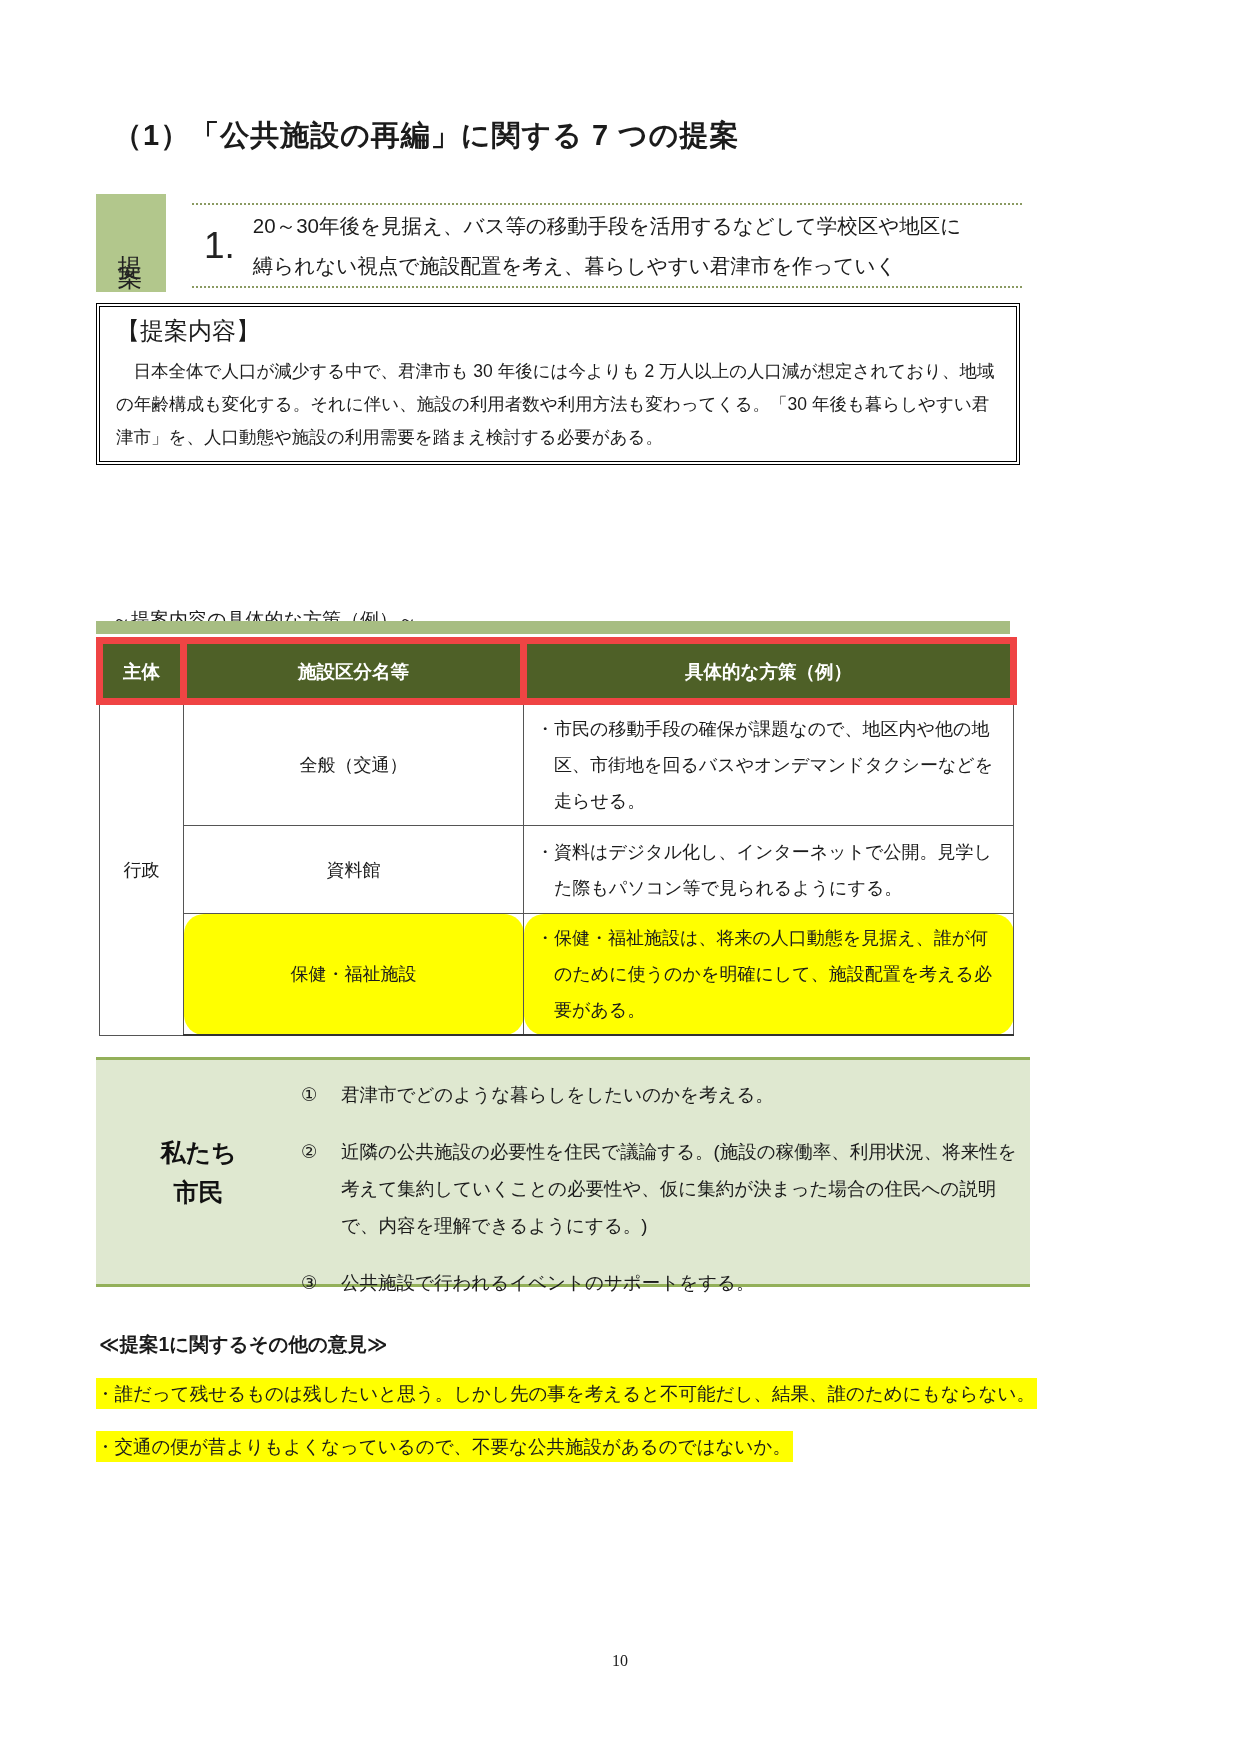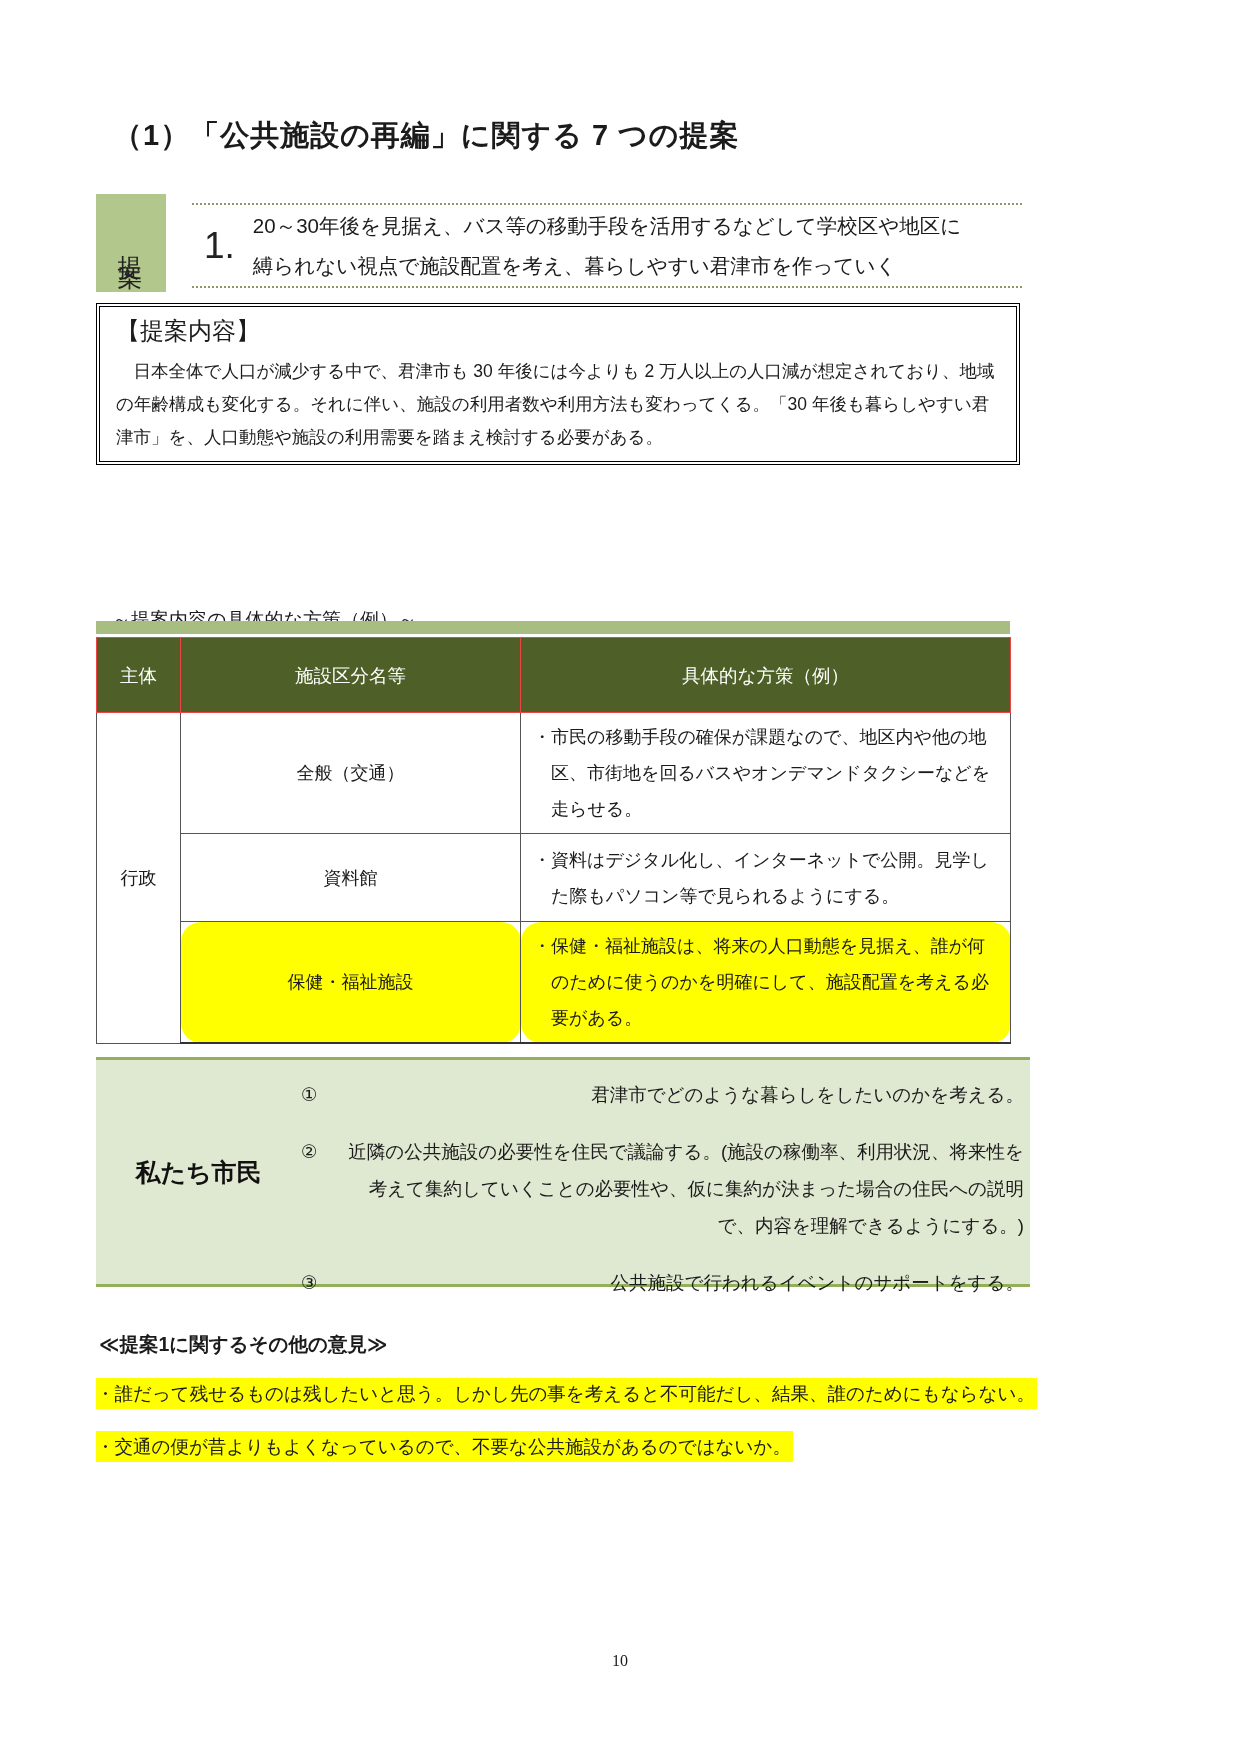--- a/index.html
+++ b/index.html
@@ -72,23 +72,23 @@
   }
   table.measures{
     position:absolute;left:96px;top:637px;width:914px;
     border-collapse:collapse;table-layout:fixed;
   }
   table.measures col.c1{width:84px;}
   table.measures col.c2{width:340px;}
   table.measures col.c3{width:490px;}
   table.measures th{
     background:var(--header-green);color:#fff;
-    font-size:18.5px;font-weight:normal;
-    height:75px;text-align:center;vertical-align:middle;
-    border:1px solid #ef4444;
+    font-size:18.5px;font-weight:bold;
+    height:61px;text-align:center;vertical-align:middle;
+    border:7px solid #ef4444;
   }
   table.measures td{
     border:1px solid #555;
     font-size:18px;line-height:36px;
     vertical-align:middle;background:#fff;
   }
   td.cell-actor{text-align:center;font-size:19px;}
   td.cell-category{text-align:center;}
   td.cell-measure{padding:6px 10px 6px 12px;}
   td.cell-measure .hang{padding-left:1em;text-indent:-1em;display:block;}
@@ -103,31 +103,31 @@
     font-size:23px;font-weight:bold;
   }
   .citizens-box{
     position:absolute;left:96px;top:1057px;width:934px;height:230px;
     background:var(--citizens-bg);
     border-top:3px solid var(--citizens-border);
     border-bottom:3px solid var(--citizens-border);
     display:flex;
   }
   .citizens-label{
-    width:205px;display:flex;
+    width:205px;display:flex;flex-direction:column;
     align-items:center;justify-content:center;
     font-size:25px;font-weight:bold;line-height:40px;color:#111;
   }
   .citizens-items{
     flex:1;padding:16px 6px 10px 0;
     display:flex;flex-direction:column;gap:20px;justify-content:flex-start;
   }
   .citizen-item{display:flex;font-size:18.5px;line-height:37px;}
   .citizen-num{width:40px;flex:0 0 40px;text-align:left;}
-  .citizen-text{flex:1;text-align:right;}
+  .citizen-text{flex:1;}
   
   .opinions-heading{
     position:absolute;left:99px;top:1331px;
     font-size:19.5px;font-weight:bold;
   }
   .opinions{
     position:absolute;left:96px;top:1376px;width:1050px;
     font-size:18.5px;line-height:36px;
   }
   .opinion{margin-bottom:17px;}

